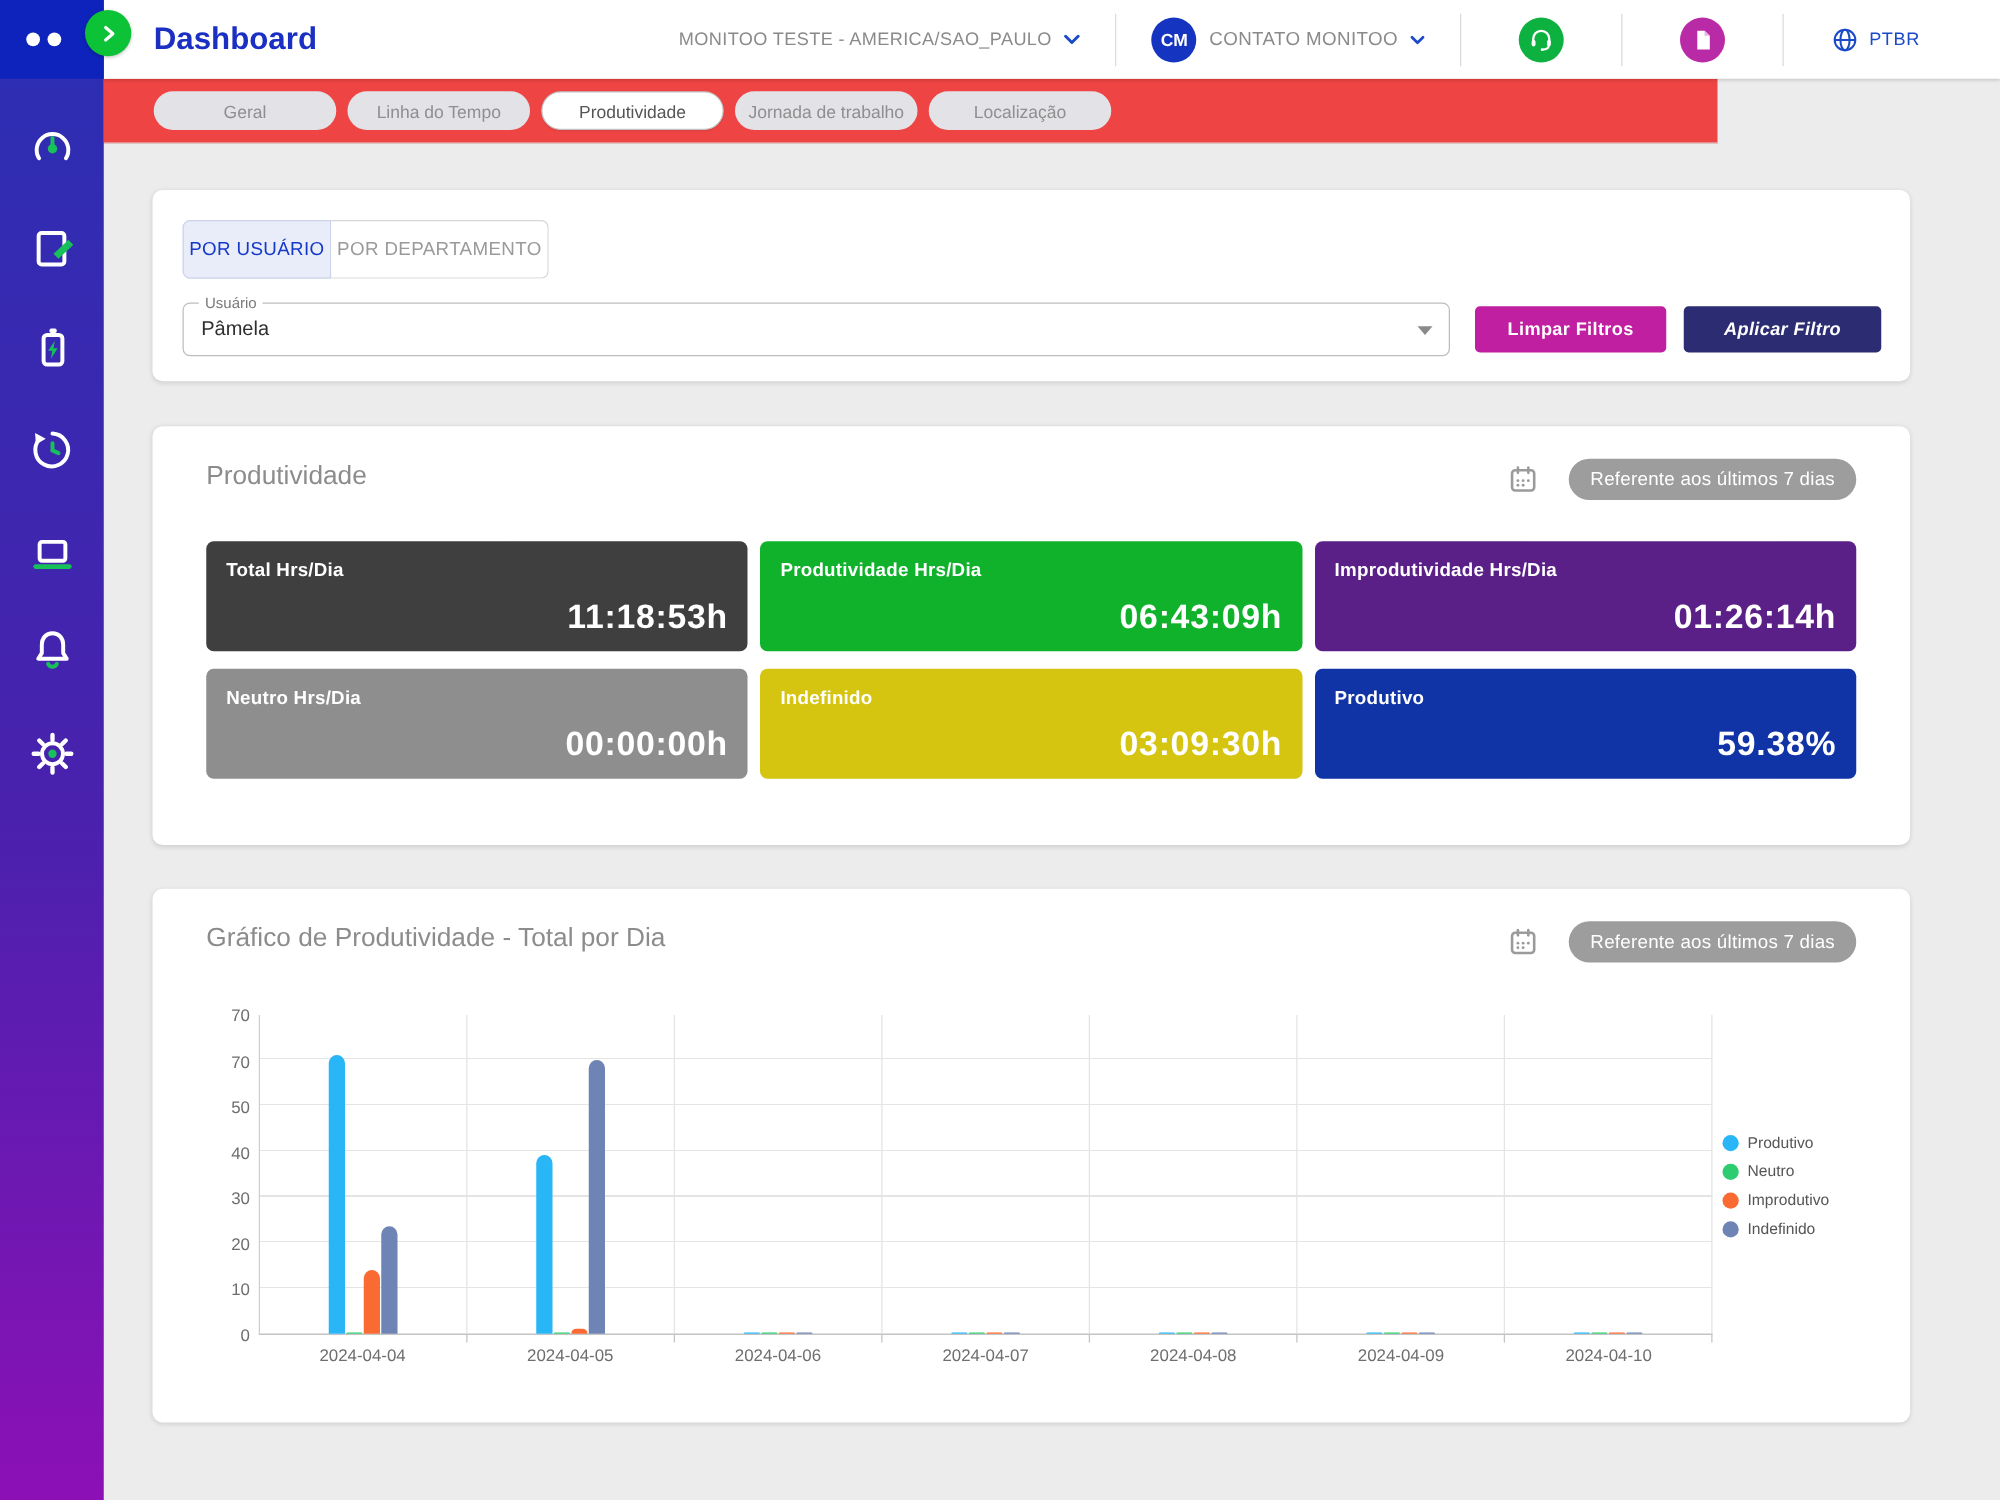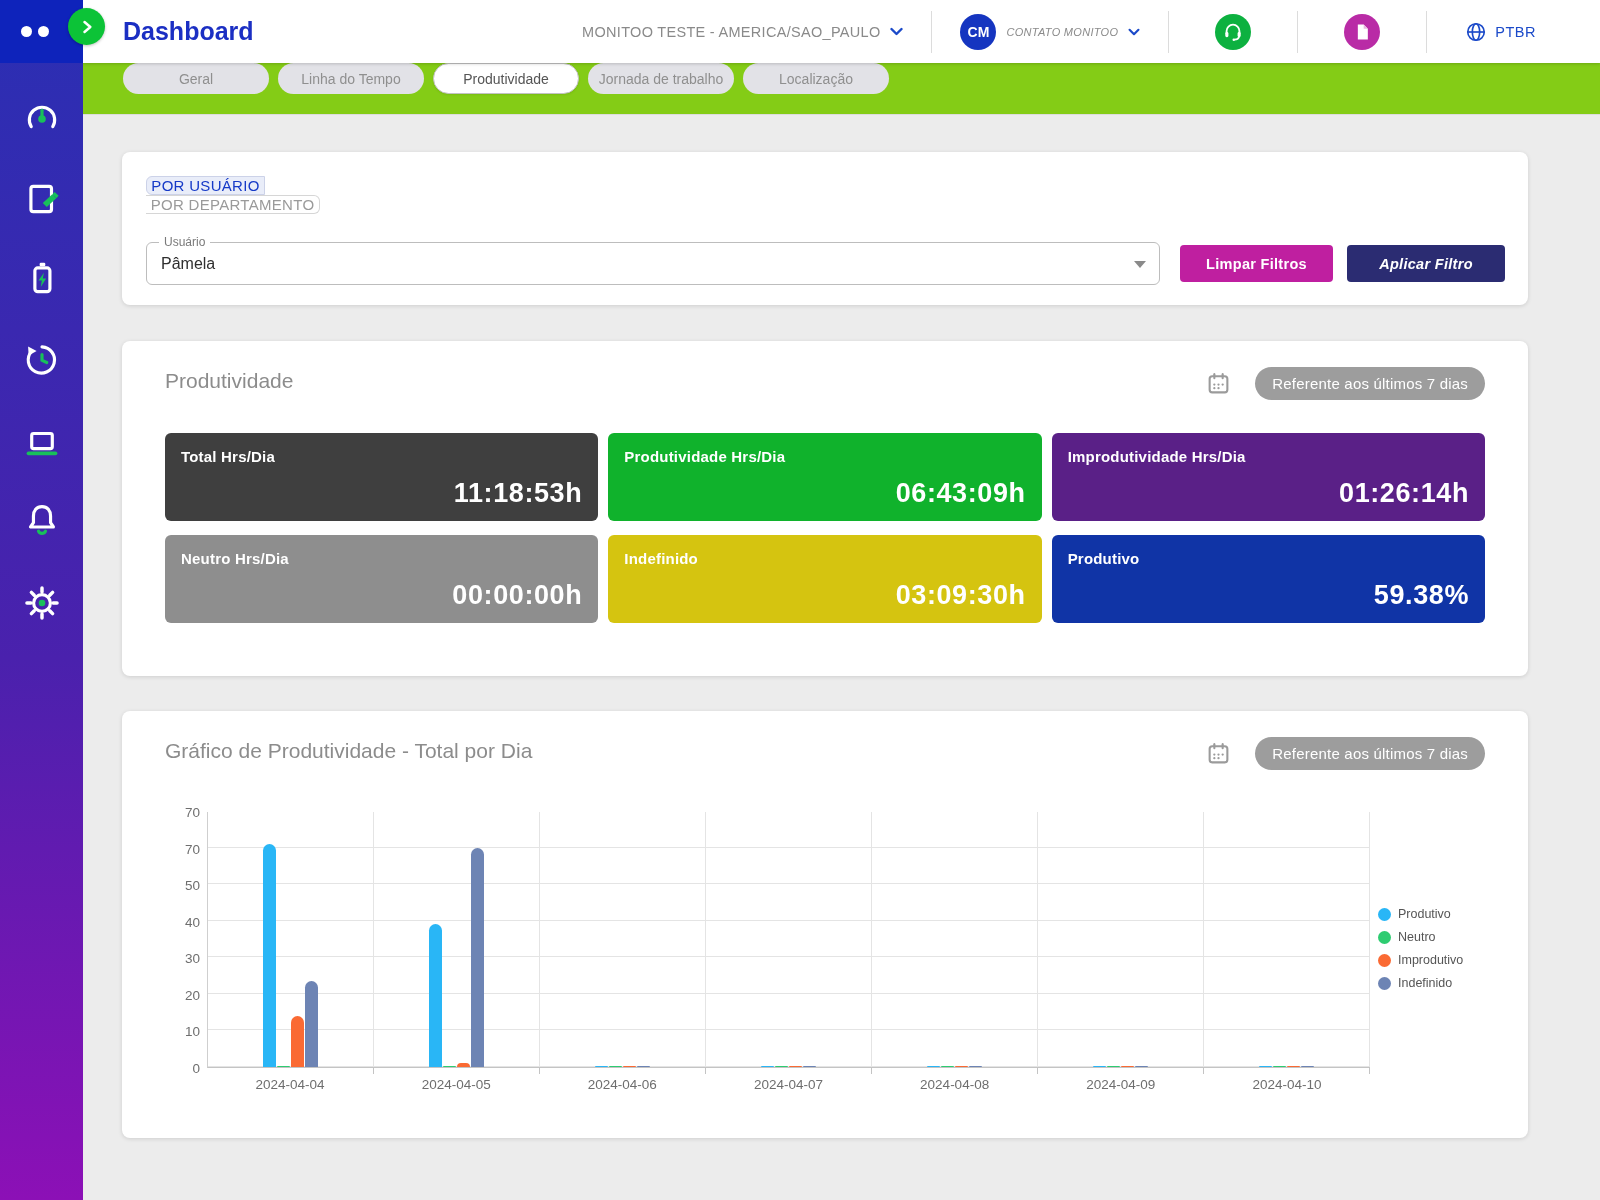--- a/index.html
+++ b/index.html
@@ -39,47 +39,47 @@
     display:flex; align-items:center;
   }
   .page-title { margin-left:40px; font-size:25px; font-weight:bold; color:#1b2fc3; }
   .topbar-right { margin-left:auto; display:flex; align-items:center; height:100%; padding-right:64px; }
   .tenant { display:flex; align-items:center; gap:10px; cursor:pointer; padding-right:28px; }
   .tenant-text { font-size:14.5px; color:#8a8a8a; letter-spacing:.3px; }
   .tb-divider { width:1px; height:42px; background:#dcdcdc; }
   .user-block { display:flex; align-items:center; gap:10px; cursor:pointer; padding:0 28px; }
   .avatar { width:36px; height:36px; border-radius:50%; background:#1535c0; color:#fff;
     font-size:14px; font-weight:bold; display:flex; align-items:center; justify-content:center; }
-  .user-name { font-size:11px; color:#8a8a8a; letter-spacing:.3px;font-style:italic; }
+  .user-name { font-size:15px; color:#8a8a8a; letter-spacing:.3px; }
   .round-btn { width:36px; height:36px; border-radius:50%; display:flex; align-items:center;
     justify-content:center; cursor:pointer; margin:0 46px; }
   .round-btn.support { background:#0db140; }
   .round-btn.report { background:#b92ba6; }
   .lang-block { display:flex; align-items:center; gap:8px; cursor:pointer; padding-left:38px; }
   .lang-text { font-size:14.5px; color:#1b4ac9; letter-spacing:.5px; }
   
   .tabstrip {
-    position:absolute; left:83px; top:63px; width:1517px; height:52px; background:#84cc16;
-    border-bottom:1px solid #dcdcdc; display:flex; align-items:flex-start; z-index:10;
+    position:absolute; left:83px; top:63px; width:1291px; height:52px; background:#ef4444;
+    border-bottom:1px solid #dcdcdc; display:flex; align-items:center; z-index:10;
   }
   .nav-tab {
     width:146px; height:31px; margin-right:9px; border-radius:16px; background:#e2e2e7;
     color:#8f8f8f; font-size:14px; display:flex; align-items:center; justify-content:center;
     cursor:pointer;
   }
   .nav-tab:first-child { margin-left:40px; }
   .nav-tab.active { background:#fff; border:1px solid #c2c2c2; color:#555; box-shadow:0 1px 2px rgba(0,0,0,.08); }
   
   .card { position:absolute; left:122px; width:1406px; background:#fff; border-radius:8px;
     box-shadow:0 1px 4px rgba(0,0,0,.13); }
   .card.filter-card { top:152px; height:153px; }
   .card.prod-card { top:341px; height:335px; }
   .card.chart-card { top:711px; height:427px; }
   
-  .seg-tabs { position:absolute; left:24px; top:24px; display:flex; height:47px;flex-direction:column; }
+  .seg-tabs { position:absolute; left:24px; top:24px; display:flex; height:47px; }
   .seg-tab { display:flex; align-items:center; justify-content:center; font-size:15px;
     letter-spacing:.3px; cursor:pointer; }
   .seg-tab.user { width:119px; background:#e9edf9; color:#1539c7; border:1px solid #ccd2e8;
     border-radius:6px 0 0 6px; }
   .seg-tab.dept { width:174px; background:#fff; color:#9a9a9a; border:1px solid #d6d6d6;
     border-left:none; border-radius:0 6px 6px 0; }
   .outlined-input {
     position:absolute; left:24px; top:90px; width:1014px; height:43px;
     border:1px solid #bdbdbd; border-radius:6px; cursor:text;
   }

